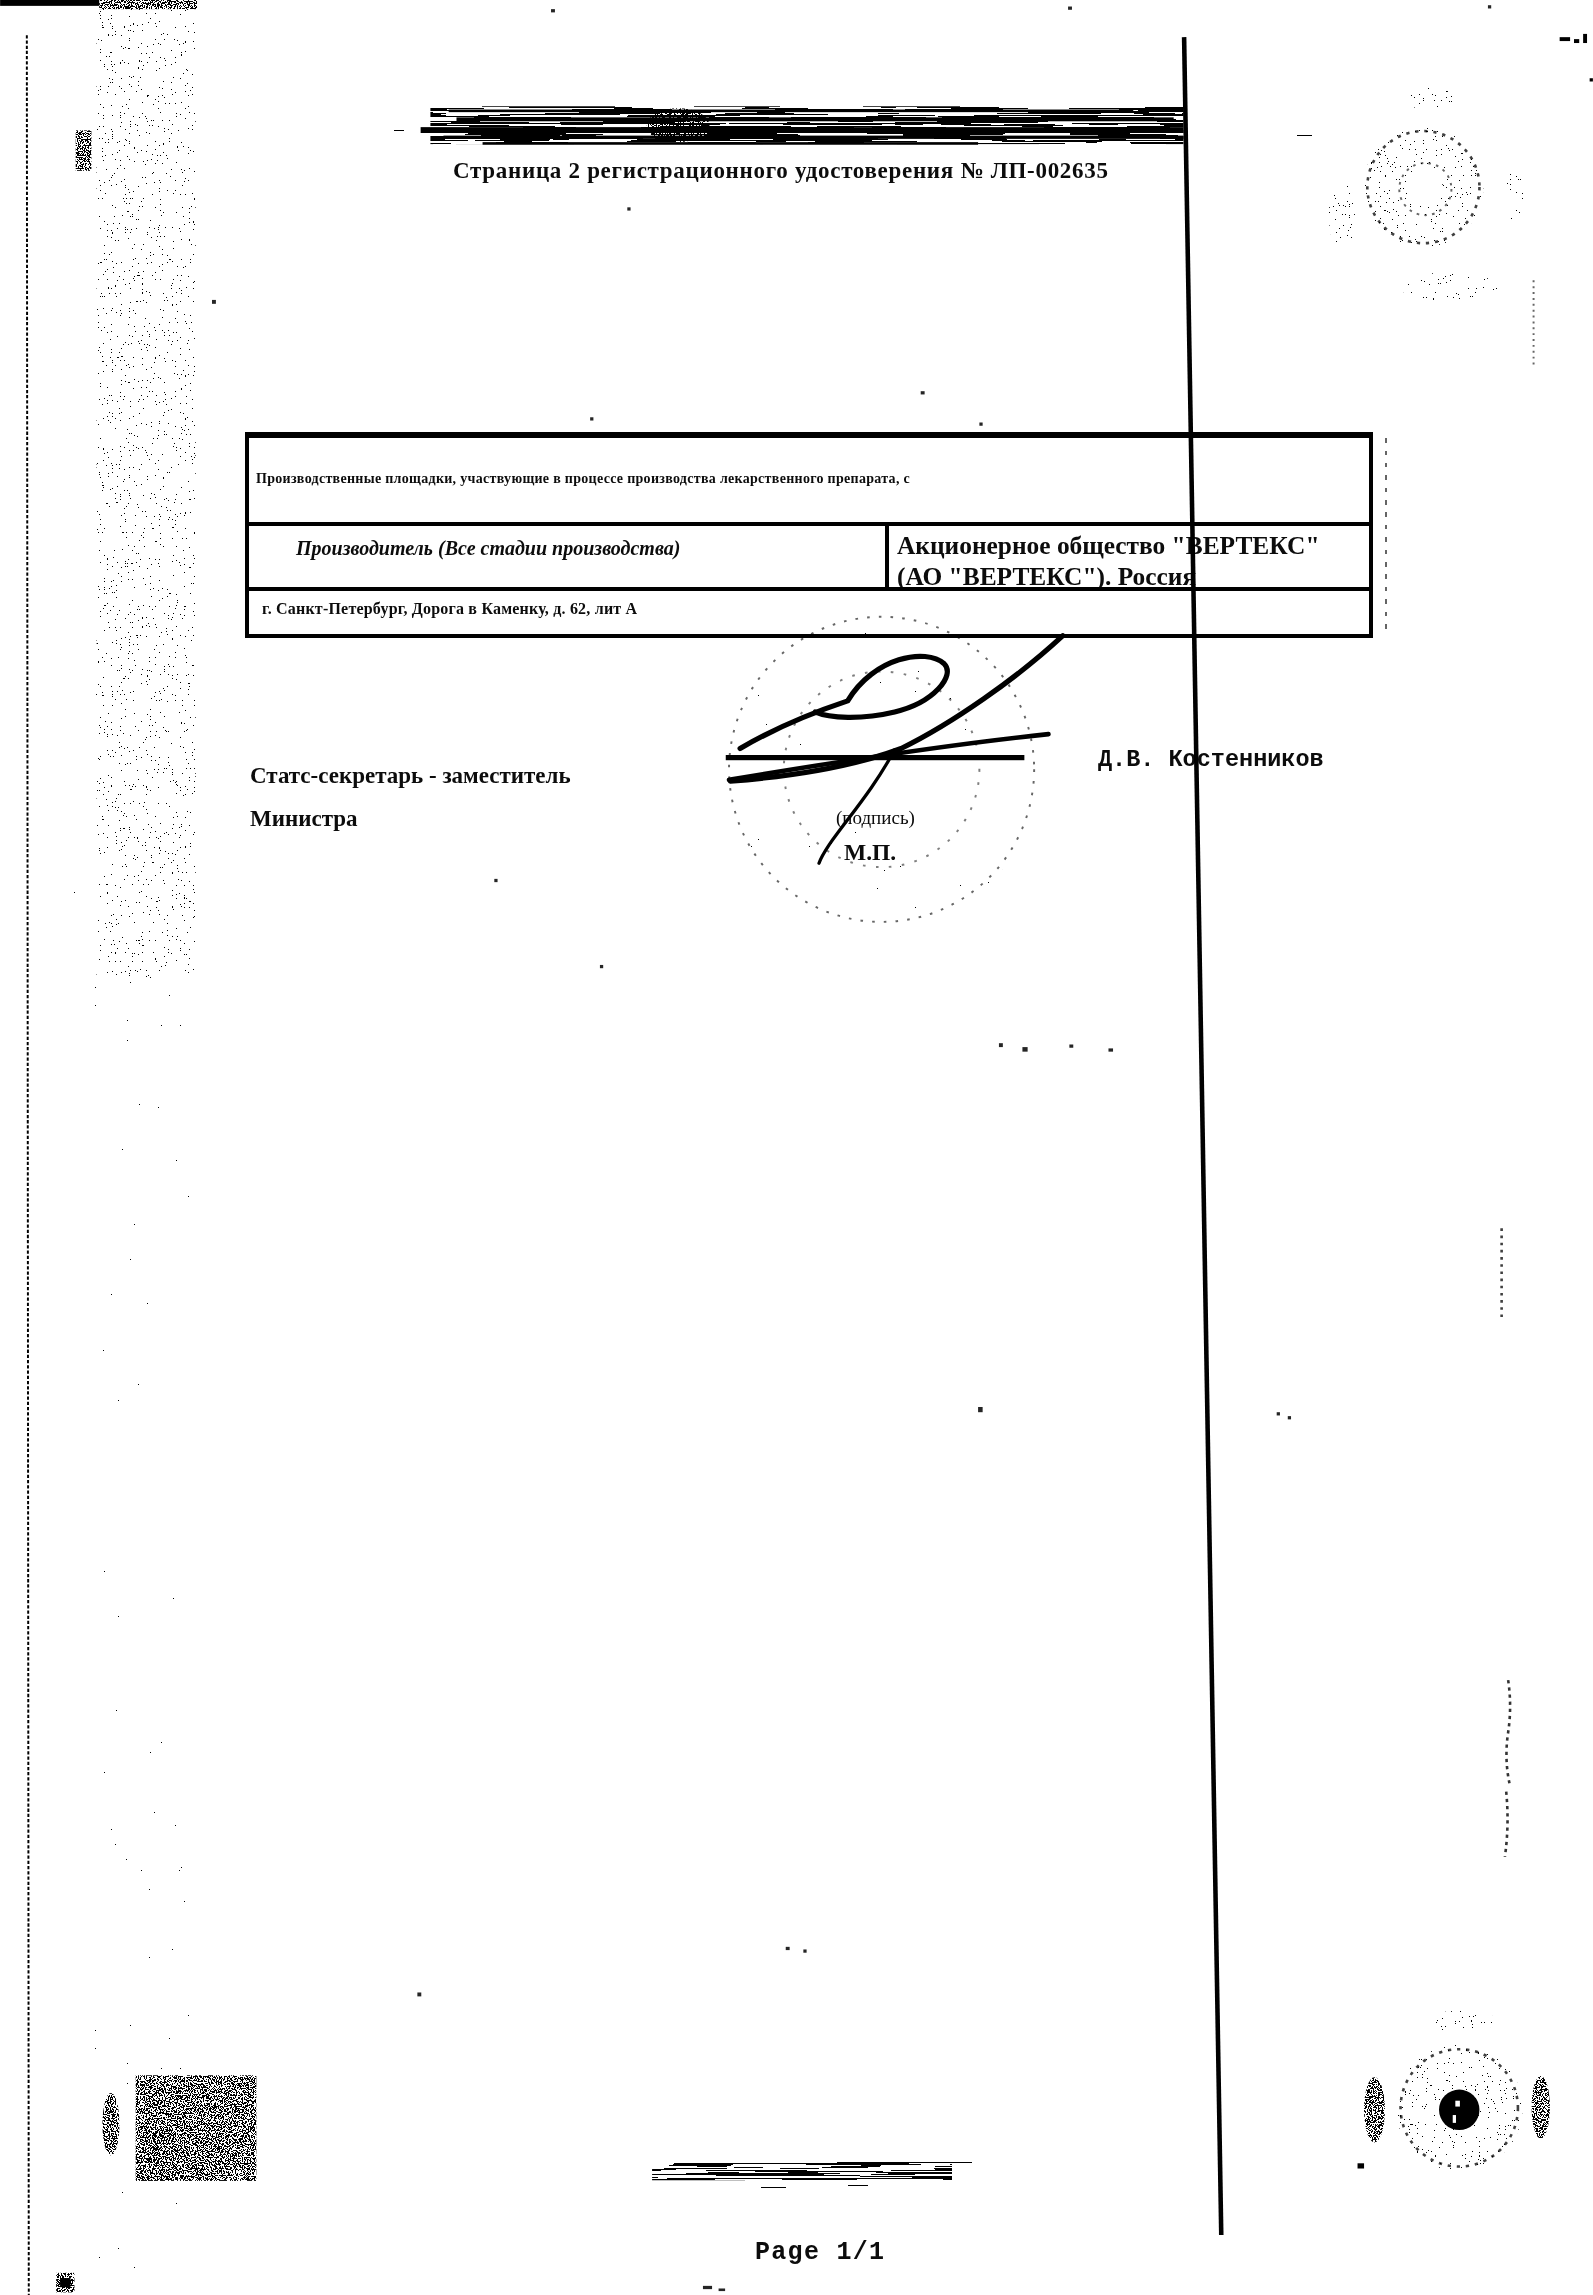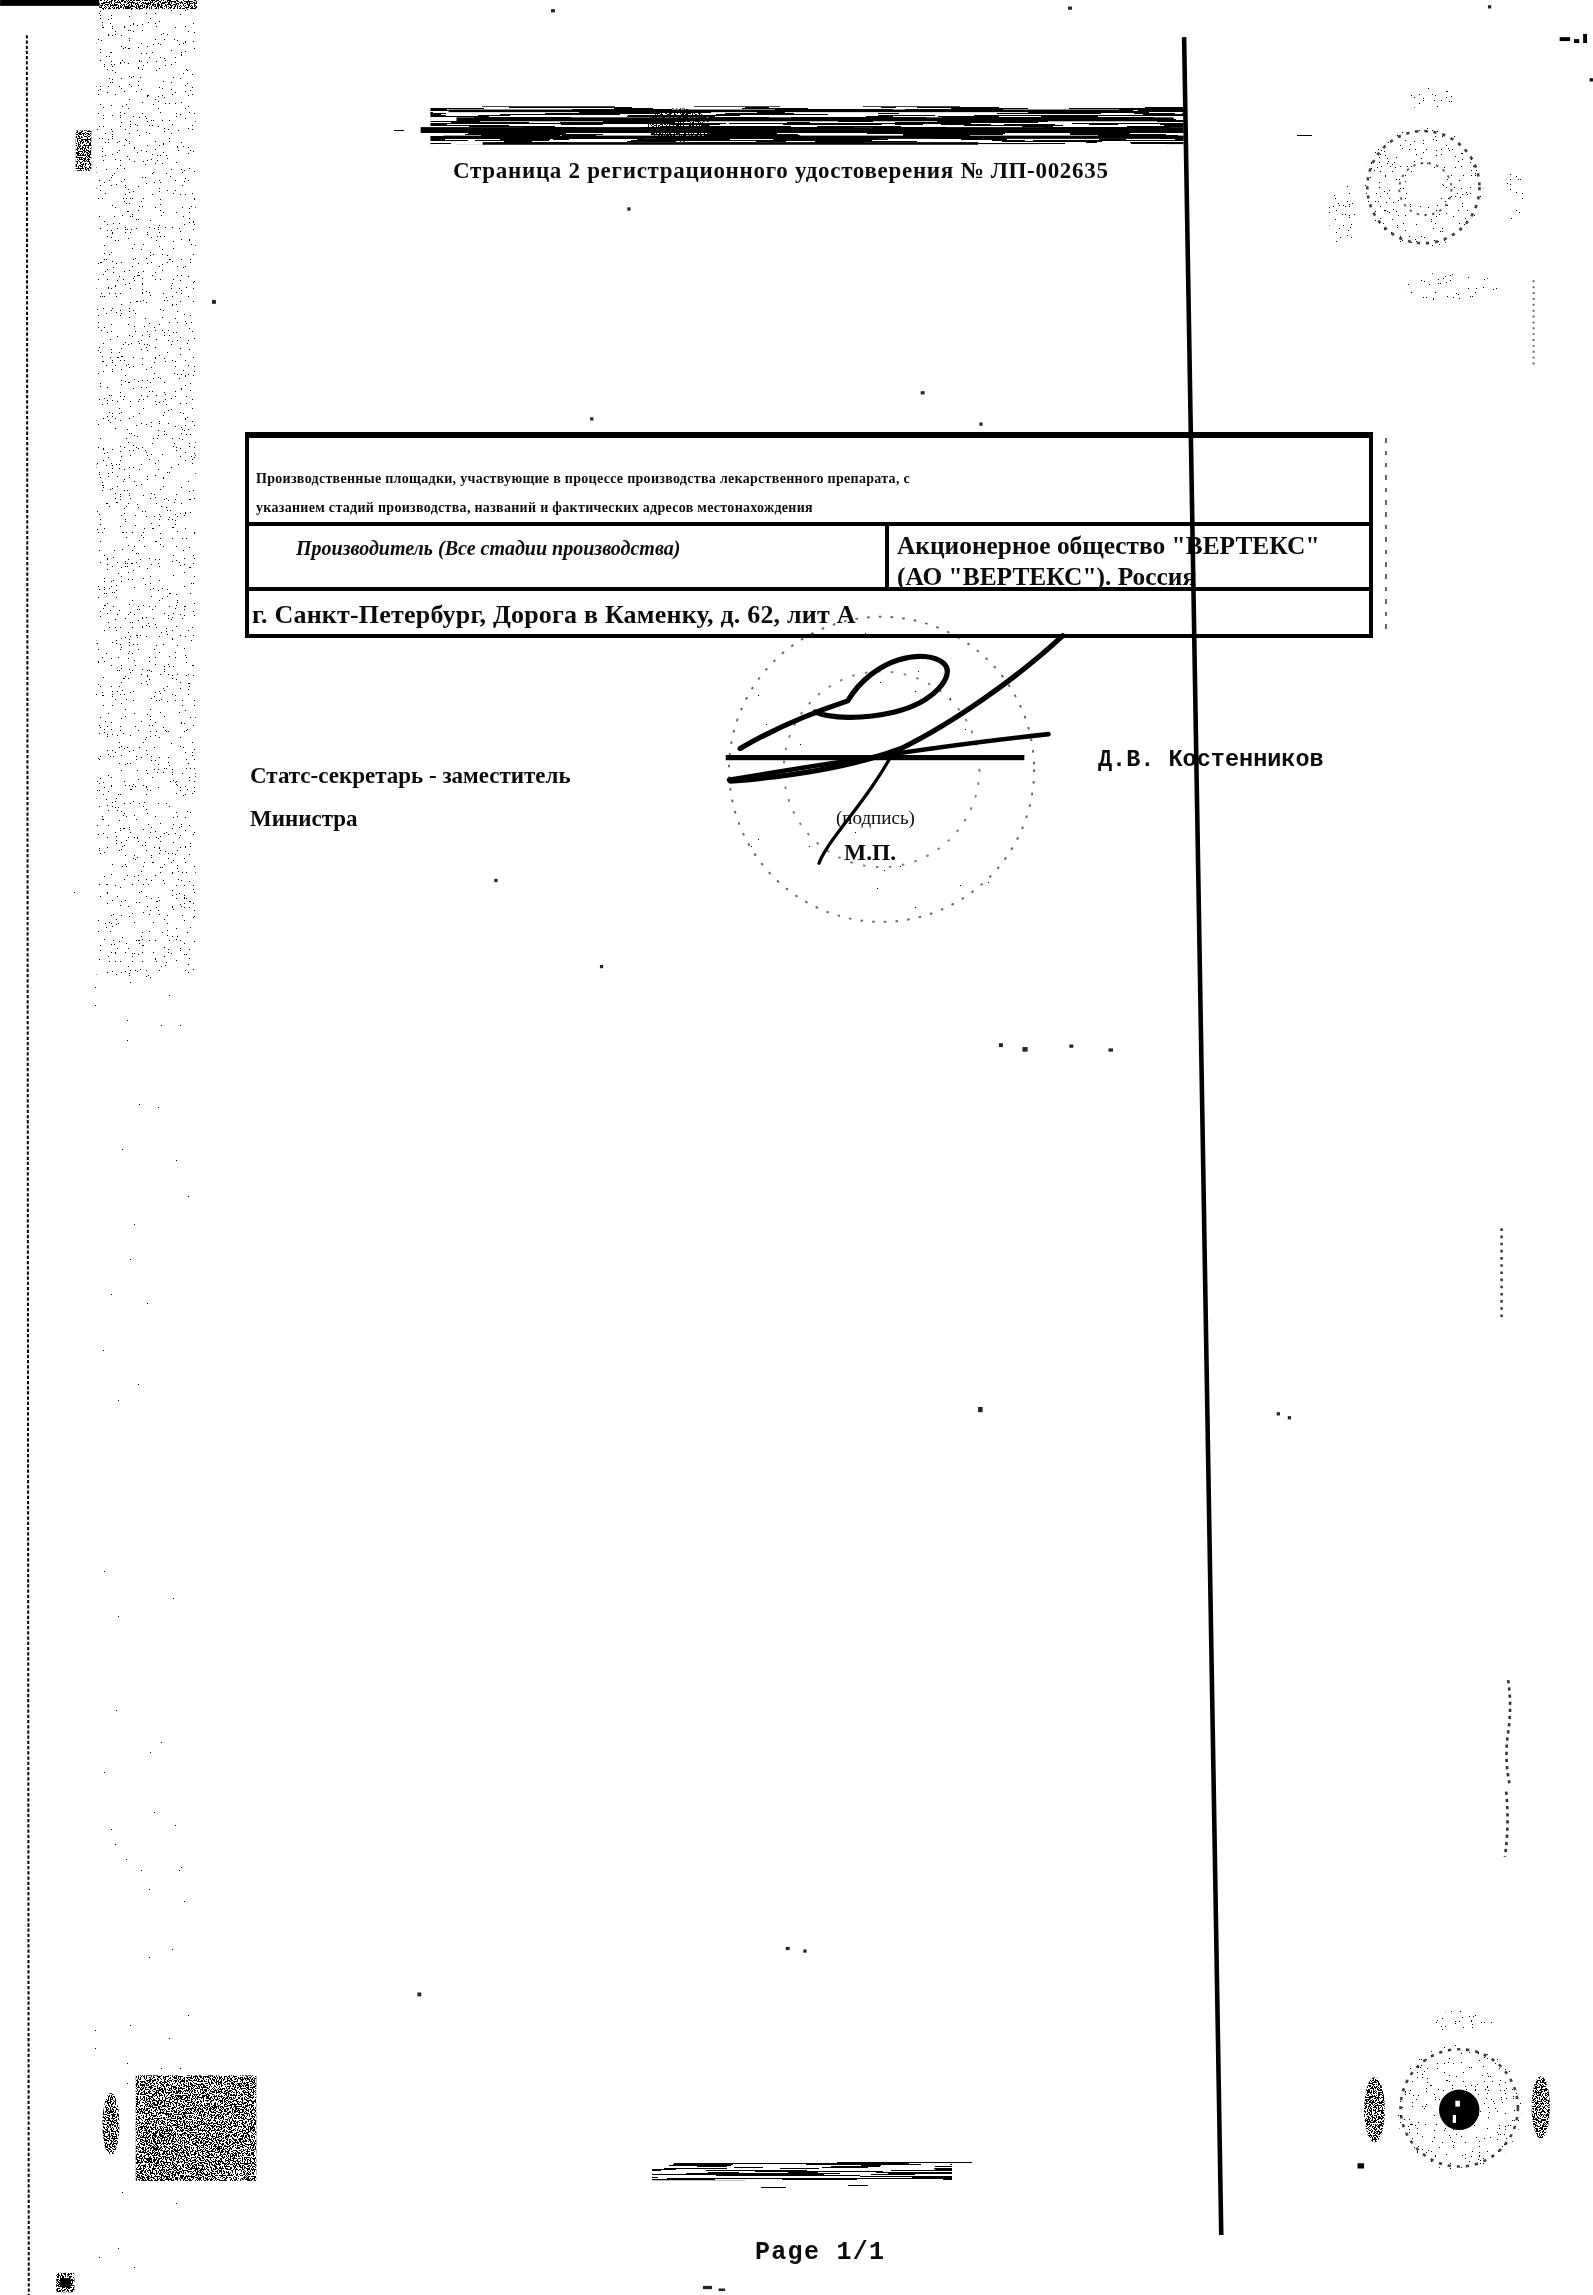--- a/index.html
+++ b/index.html
@@ -14,21 +14,21 @@
   .txt{position:absolute;white-space:nowrap;color:#0c0c0c;}
   .b{font-weight:700;}
   .i{font-style:italic;margin-left:40px;}
   #artifacts{position:absolute;left:0;top:0;z-index:6;pointer-events:none;}
   .textlayer{position:absolute;left:0;top:0;z-index:3;width:100%;height:100%;}
   
   .tbl-head{left:256px;top:464px;font-size:14px;line-height:29px;letter-spacing:0.3px;}
   .tbl-head div{white-space:nowrap;}
   .prod-label{left:256px;top:537px;font-size:20px;}
   .prod-value{left:897px;top:530px;font-size:25.4px;line-height:31px;}
-  .addr{left:252px;top:600px;font-size:26px;letter-spacing:0.2px;}
+  .addr{left:262px;top:600px;font-size:16px;letter-spacing:0.2px;}
   .hdr{left:453px;top:158px;font-size:23px;letter-spacing:0.7px;}
   .sig-title{left:250px;top:754px;font-size:23px;line-height:43px;}
   .sig-name{left:1098px;top:746px;font-size:23.5px;font-family:Liberation Mono, monospace;}
   .podpis{left:836px;top:807px;font-size:19px;font-weight:400;}
   .mp{left:844px;top:839px;font-size:23.5px;}
   .footer{
     left:755px;top:2238px;font-size:25px;letter-spacing:1.3px;
     font-family:"Liberation Mono","DejaVu Sans Mono",monospace;
     height:29px;overflow:hidden;
   }
@@ -37,21 +37,20 @@
 <body>
 
 <div class="page">
 
   <div class="textlayer">
 
     <div class="txt b hdr">Страница 2 регистрационного удостоверения № ЛП-002635</div>
 
     <div class="txt b tbl-head">
       <div>Производственные площадки, участвующие в процессе производства лекарственного препарата, с</div>
-      <div>указанием стадий производства, названий и фактических адресов местонахождения</div>
     </div>
 
     <div class="txt b i prod-label">Производитель (Все стадии производства)</div>
 
     <div class="txt b prod-value">
       <div>Акционерное общество "ВЕРТЕКС"</div>
       <div>(АО "ВЕРТЕКС"). Россия</div>
     </div>
 
     <div class="txt b addr">г. Санкт-Петербург, Дорога в Каменку, д. 62, лит А</div>

